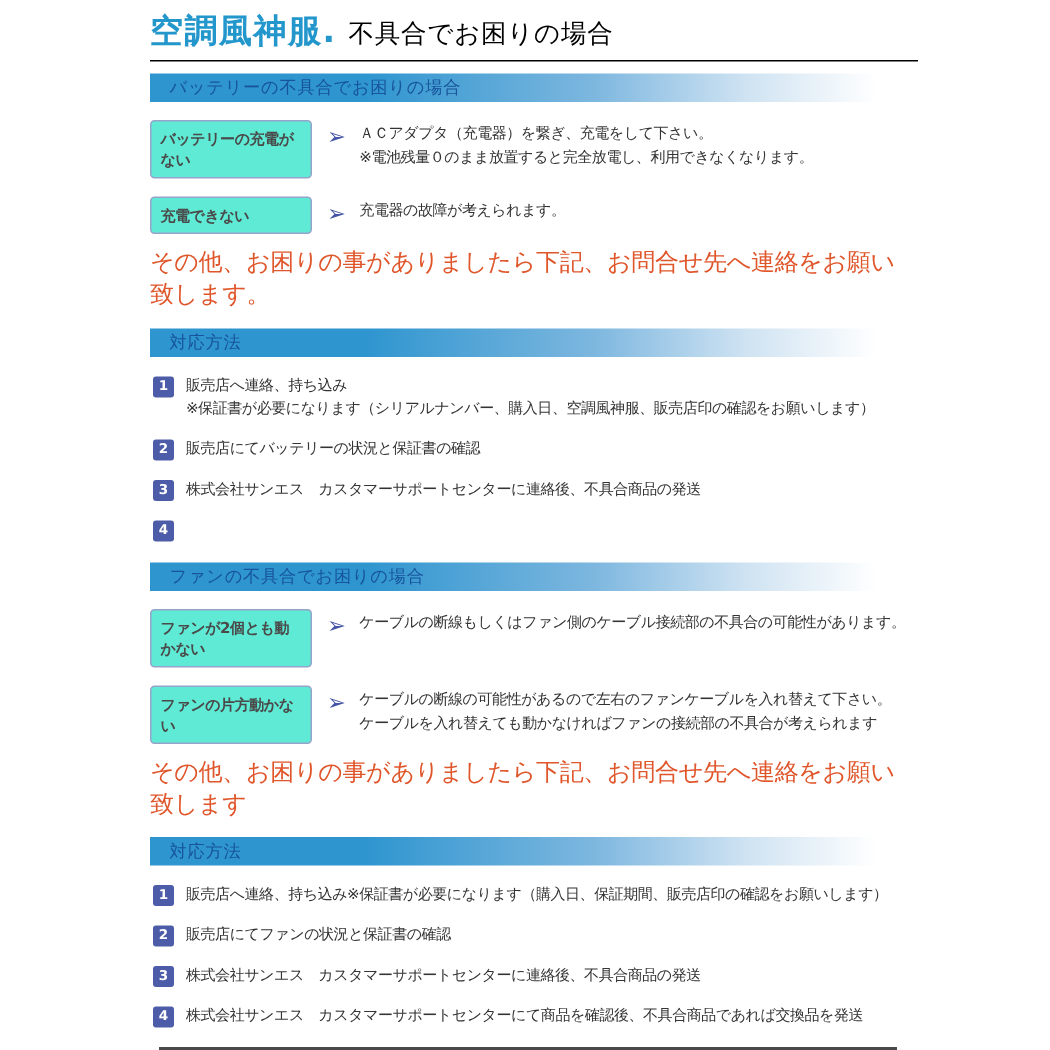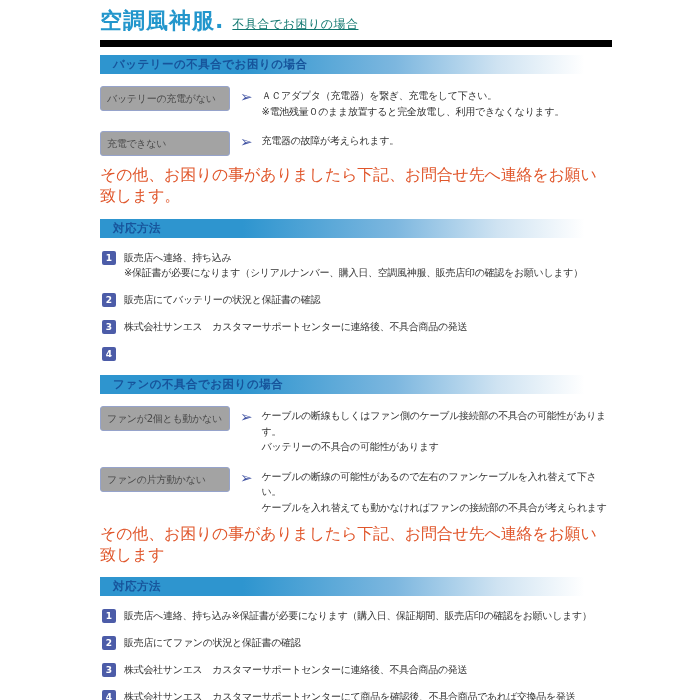--- a/index.html
+++ b/index.html
@@ -2,36 +2,36 @@
 <html><head>
 <meta charset="utf-8">
 <style>
   * { margin:0; padding:0; box-sizing:border-box; }
   html,body { background:#ffffff; }
   body { font-family:"DejaVu Sans","Liberation Sans",sans-serif; }
   .page { position:relative; width:700px; height:700px; background:#fff; overflow:hidden; }
   .content { margin-left:100px; width:512px; padding-top:6px; }
 
   
-  .title-row { display:flex; align-items:baseline; border-bottom:7px solid #000000; padding-bottom:4px; }
+  .title-row { display:flex; align-items:baseline; border-bottom:1px solid #000000; padding-bottom:4px; }
   .brand { font-size:22px; font-weight:bold; color:#2396cc; letter-spacing:1px; }
-  .subtitle { font-size:12px; color:#0f766e; margin-left:8px; letter-spacing:0.5px;text-decoration:underline; }
+  .subtitle { font-size:17px; color:#000000; margin-left:8px; letter-spacing:0.5px; }
 
   
   .section-bar {
     margin-top:8px; height:19px; line-height:19px; width:510px;
     background:linear-gradient(90deg,#2e95cf 0%,#2e95cf 28%,#7db7df 58%,#cfe3f2 78%,rgba(255,255,255,0) 95%);
-    color:#17549b; font-weight:bold; font-size:11.5px; padding-left:13px; letter-spacing:0.5px;
+    color:#17549b; font-weight:normal; font-size:11.5px; padding-left:13px; letter-spacing:0.5px;
   }
 
   
   .trouble-row { display:flex; align-items:flex-start; margin-top:12px; }
   .symptom-box {
-    width:130px; min-height:24px; border:1px solid #96a3cb; border-radius:3px;
-    padding:5px 6px 4px; font-size:10px; color:#4a4a4a; letter-spacing:-0.3px; background:#a3a3a3; flex:none;
+    width:108px; min-height:24px; border:1px solid #96a3cb; border-radius:3px;
+    padding:5px 6px 4px; font-size:10px; color:#4a4a4a; letter-spacing:-0.3px; background:#5eead4; flex:none;font-weight:bold;
   }
   .arrow-icon { color:#4355a4; font-size:15px; line-height:15px; margin:4px 9px 0 10px; flex:none; }
   .explain { font-size:10px; line-height:15.5px; color:#333; letter-spacing:-0.3px; padding-top:2px; }
   .explain div:empty { display:none; }
   .notice { color:#e0562b; font-size:16px; letter-spacing:-0.2px; margin-top:9px; }
 
   
   .steps { margin-top:2px; }
   .step { display:flex; align-items:flex-start; margin-top:12px; }
   .step-num {
@@ -119,21 +119,20 @@
       <span>ファンの不具合でお困りの場合</span>
     </div>
 
     <div class="trouble-row">
       <div class="symptom-box">
         <span>ファンが2個とも動かない</span>
       </div>
       <span class="arrow-icon">➢</span>
       <div class="explain">
         <div>ケーブルの断線もしくはファン側のケーブル接続部の不具合の可能性があります。</div>
-        <div>バッテリーの不具合の可能性があります</div>
       </div>
     </div>
 
     <div class="trouble-row">
       <div class="symptom-box">
         <span>ファンの片方動かない</span>
       </div>
       <span class="arrow-icon">➢</span>
       <div class="explain">
         <div>ケーブルの断線の可能性があるので左右のファンケーブルを入れ替えて下さい。</div>

